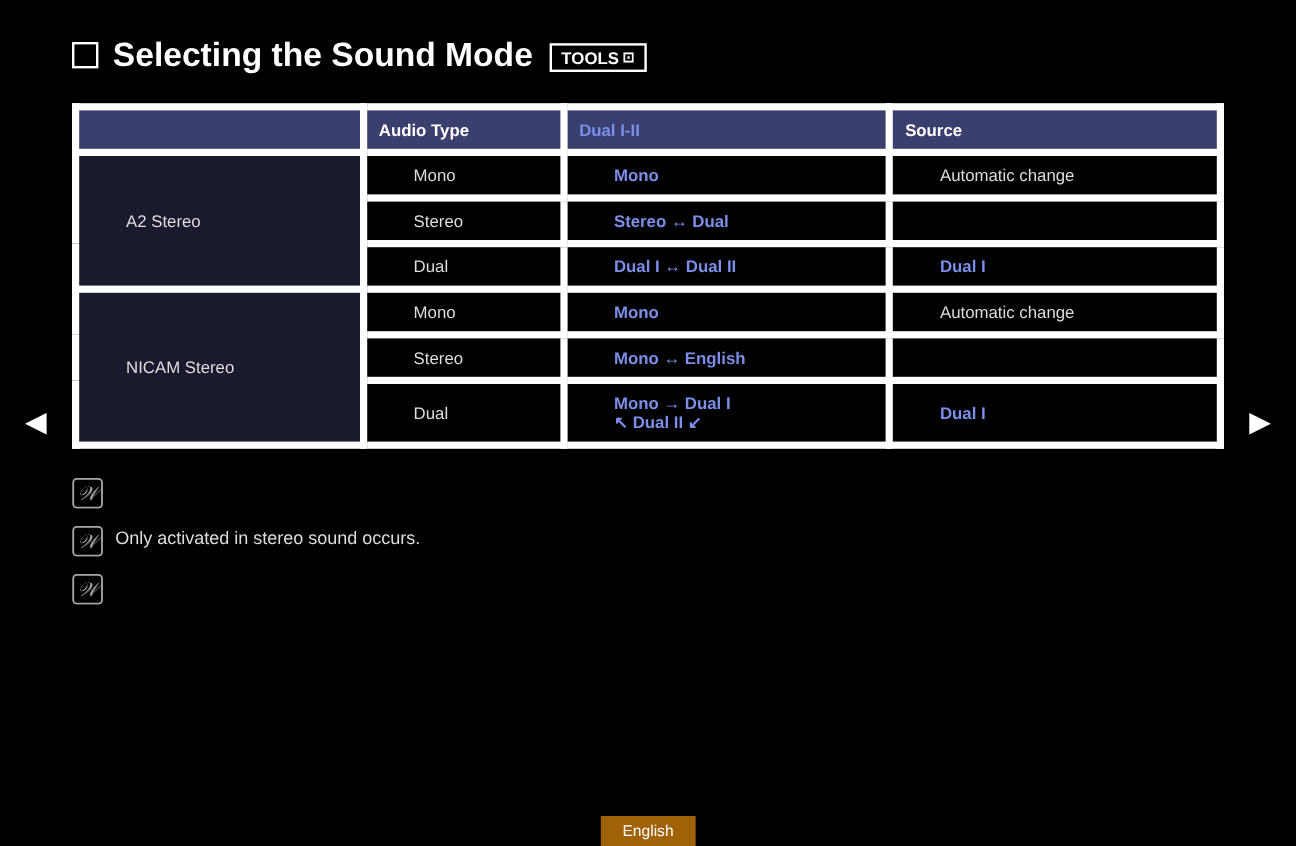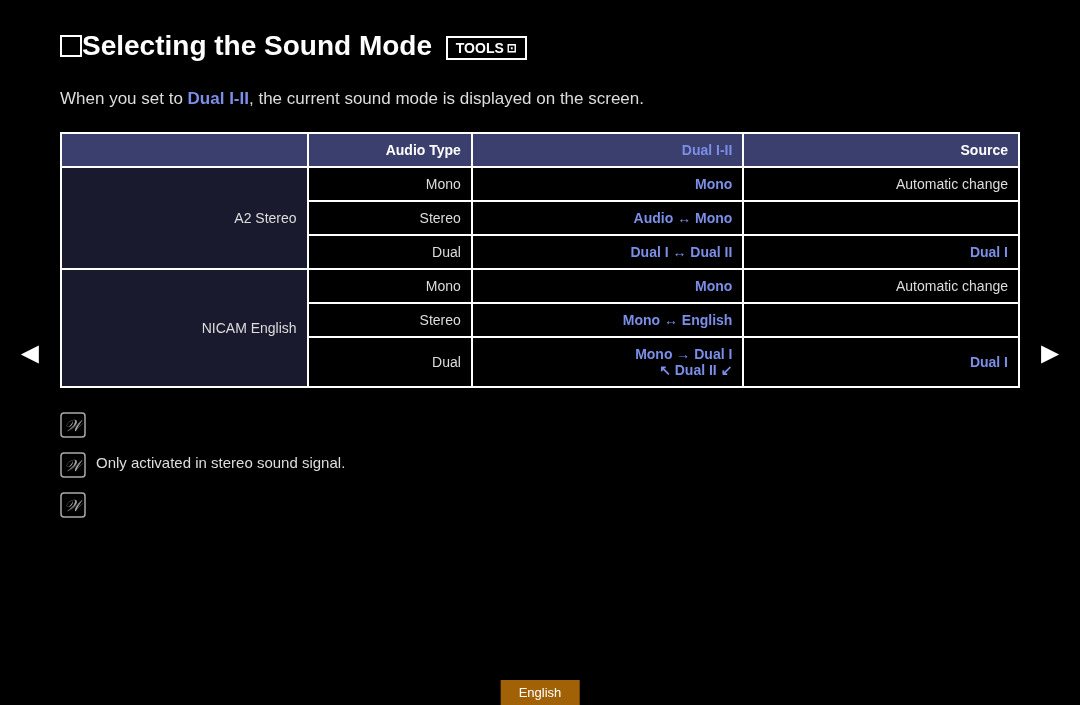--- a/index.html
+++ b/index.html
@@ -14,20 +14,21 @@
       position: relative;
     }
 
     .main-content {
       padding: 30px 60px 20px 60px;
     }
 
     .page-title {
       display: flex;
       align-items: center;
+      gap: 12px;
       margin-bottom: 24px;
     }
 
     .checkbox-icon {
       width: 22px;
       height: 22px;
       border: 2px solid #fff;
       display: inline-block;
       flex-shrink: 0;
     }
@@ -73,22 +74,22 @@
     }
 
     
     .sound-table {
       width: 100%;
       border-collapse: collapse;
       margin-bottom: 24px;
     }
 
     .sound-table th, .sound-table td {
-      border: 2px solid #ffffff;
-      text-align: right;
+      border: 6px solid #ffffff;
+      text-align: left;
       padding: 8px 10px;
       font-size: 14px;
     }
 
     .sound-table thead th {
       background-color: #3a3f6e;
       color: #fff;
       font-weight: bold;
     }
 
@@ -182,54 +183,51 @@
   <div class="page-title">
     <span class="checkbox-icon"></span>
     <span class="title-text">
       Selecting the Sound Mode
       <span class="tools-badge">
         TOOLS<span class="tools-icon-sym">⊡</span>
       </span>
     </span>
   </div>
 
-  <div class="subtitle">
-    When you set to <span class="highlight-blue">Dual I-II</span>, the current sound mode is displayed on the screen.
-  </div>
 
   <table class="sound-table">
     <thead>
       <tr>
         <th></th>
         <th>Audio Type</th>
         <th class="col-dual">Dual I-II</th>
         <th>Source</th>
       </tr>
     </thead>
     <tbody>
 
       <tr>
         <td class="row-label" rowspan="3">A2 Stereo</td>
         <td>Mono</td>
         <td class="blue-text">Mono</td>
         <td>Automatic change</td>
       </tr>
       <tr>
         <td>Stereo</td>
-        <td class="blue-text">Audio ↔ Mono</td>
+        <td class="blue-text">Stereo ↔ Dual</td>
         <td></td>
       </tr>
       <tr>
         <td>Dual</td>
         <td class="blue-text">Dual I ↔ Dual II</td>
         <td class="blue-text">Dual I</td>
       </tr>
 
       <tr>
-        <td class="row-label" rowspan="3">NICAM English</td>
+        <td class="row-label" rowspan="3">NICAM Stereo</td>
         <td>Mono</td>
         <td class="blue-text">Mono</td>
         <td>Automatic change</td>
       </tr>
       <tr>
         <td>Stereo</td>
         <td class="blue-text">Mono ↔ English</td>
         <td></td>
       </tr>
       <tr>
@@ -251,21 +249,21 @@
       </span>
     </div>
 
     <div class="note-item">
       <span class="note-icon">
         <svg viewBox="0 0 26 26" fill="none" xmlns="http://www.w3.org/2000/svg">
           <rect x="1" y="1" width="24" height="24" rx="3" stroke="#aaa" stroke-width="1.5"></rect>
           <text x="13" y="19" text-anchor="middle" fill="#aaa" font-size="16" font-style="italic" font-family="Georgia, serif">𝒲</text>
         </svg>
       </span>
-      <span>Only activated in stereo sound signal.</span>
+      <span>Only activated in stereo sound occurs.</span>
     </div>
 
     <div class="note-item">
       <span class="note-icon">
         <svg viewBox="0 0 26 26" fill="none" xmlns="http://www.w3.org/2000/svg">
           <rect x="1" y="1" width="24" height="24" rx="3" stroke="#aaa" stroke-width="1.5"></rect>
           <text x="13" y="19" text-anchor="middle" fill="#aaa" font-size="16" font-style="italic" font-family="Georgia, serif">𝒲</text>
         </svg>
       </span>
     </div>

